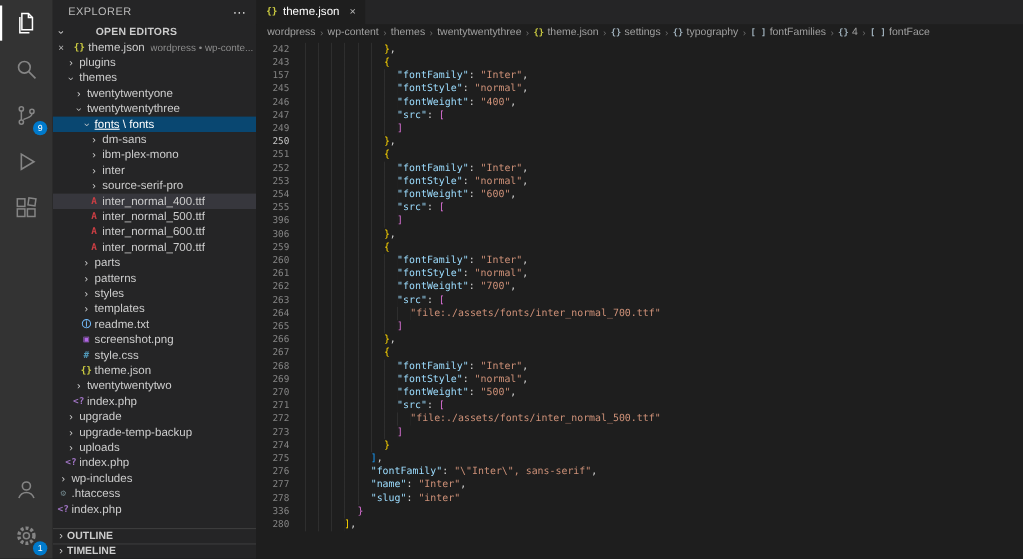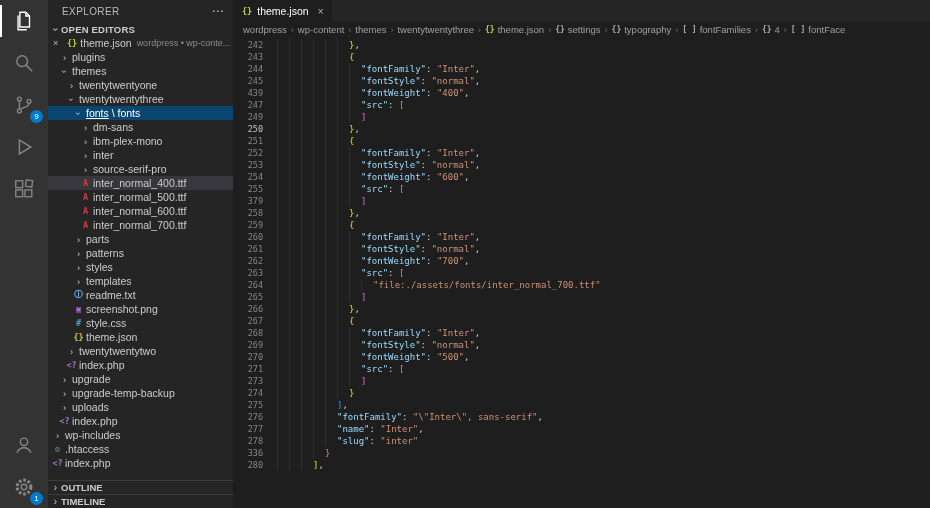--- a/index.html
+++ b/index.html
@@ -17,21 +17,21 @@
   .ab-spacer { flex:1; }
   .badge { position:absolute; right:5px; bottom:3px; background:#007acc; color:#fff; border-radius:8px;
            min-width:13px; height:13px; font-size:8px; line-height:13px; text-align:center; padding:0 2px; }
 
   
   .sidebar { width:185px; background:#252526; display:flex; flex-direction:column; flex:none; overflow:hidden; }
   .sb-title { height:22px; padding:0 9px 0 14px; display:flex; align-items:center; justify-content:space-between;
               font-size:10px; letter-spacing:.4px; color:#bbbbbb; flex:none; }
   .dots { font-size:12px; color:#cccccc; cursor:pointer; }
   .section-header { height:14px; display:flex; align-items:center; font-weight:bold; font-size:9.5px;
-                    letter-spacing:.2px; color:#cccccc; padding-left:2px; flex:none; cursor:pointer; }
+                    letter-spacing:.2px; color:#cccccc; padding-left:2px; flex:none; cursor:pointer;gap:26px; }
   .chev { display:inline-block; width:11px; text-align:center; font-size:10px; font-weight:normal; color:#cccccc; }
   .chev.open { transform:rotate(90deg); }
   .oe-item { height:14px; display:flex; align-items:center; padding-left:5px; font-size:10.5px; flex:none; cursor:pointer; }
   .oe-close { width:10px; color:#bbbbbb; font-size:9px; margin-right:4px; }
   .oe-name { color:#cccccc; margin-left:3px; white-space:nowrap; }
   .oe-desc { color:#8c8c8c; font-size:9px; margin-left:5px; white-space:nowrap; overflow:hidden; }
   .ws-actions { margin-left:auto; display:flex; gap:5px; padding-right:7px; color:#c5c5c5; font-size:9.5px; font-weight:normal; }
   .ws-actions span { cursor:pointer; }
   .fico { font-family:"DejaVu Sans Mono","Liberation Mono",monospace; font-size:8.5px; font-weight:bold; }
   .tree { flex:1; overflow:hidden; }
@@ -332,46 +332,47 @@
         </span>
         <span class="bc-sep">›</span>
         <span class="bc-item">
           <span class="bc-ico" style="color: rgb(159, 176, 187);">[ ]</span>
           <span>fontFace</span>
         </span>
       </div>
     <div class="code">
         <div class="cl"><span class="ln">242</span><span class="ind" style="width: 72px;"></span><span class="c-g">}</span><span class="c-pun">,</span></div>
         <div class="cl"><span class="ln">243</span><span class="ind" style="width: 72px;"></span><span class="c-g">{</span></div>
-        <div class="cl"><span class="ln">244</span><span class="ind" style="width: 84px;"></span><span class="c-key">"fontFamily"</span><span class="c-pun">: </span><span class="c-str">"Inter"</span><span class="c-pun">,</span></div>
+        <div class="cl"><span class="ln">157</span><span class="ind" style="width: 84px;"></span><span class="c-key">"fontFamily"</span><span class="c-pun">: </span><span class="c-str">"Inter"</span><span class="c-pun">,</span></div>
         <div class="cl"><span class="ln">245</span><span class="ind" style="width: 84px;"></span><span class="c-key">"fontStyle"</span><span class="c-pun">: </span><span class="c-str">"normal"</span><span class="c-pun">,</span></div>
-        <div class="cl"><span class="ln">439</span><span class="ind" style="width: 84px;"></span><span class="c-key">"fontWeight"</span><span class="c-pun">: </span><span class="c-str">"400"</span><span class="c-pun">,</span></div>
+        <div class="cl"><span class="ln">246</span><span class="ind" style="width: 84px;"></span><span class="c-key">"fontWeight"</span><span class="c-pun">: </span><span class="c-str">"400"</span><span class="c-pun">,</span></div>
         <div class="cl"><span class="ln">247</span><span class="ind" style="width: 84px;"></span><span class="c-key">"src"</span><span class="c-pun">: </span><span class="c-p">[</span></div>
         <div class="cl"><span class="ln">249</span><span class="ind" style="width: 84px;"></span><span class="c-p">]</span></div>
         <div class="cl"><span class="ln active">250</span><span class="ind" style="width: 72px;"></span><span class="c-g">}</span><span class="c-pun">,</span></div>
         <div class="cl"><span class="ln">251</span><span class="ind" style="width: 72px;"></span><span class="c-g">{</span></div>
         <div class="cl"><span class="ln">252</span><span class="ind" style="width: 84px;"></span><span class="c-key">"fontFamily"</span><span class="c-pun">: </span><span class="c-str">"Inter"</span><span class="c-pun">,</span></div>
         <div class="cl"><span class="ln">253</span><span class="ind" style="width: 84px;"></span><span class="c-key">"fontStyle"</span><span class="c-pun">: </span><span class="c-str">"normal"</span><span class="c-pun">,</span></div>
         <div class="cl"><span class="ln">254</span><span class="ind" style="width: 84px;"></span><span class="c-key">"fontWeight"</span><span class="c-pun">: </span><span class="c-str">"600"</span><span class="c-pun">,</span></div>
         <div class="cl"><span class="ln">255</span><span class="ind" style="width: 84px;"></span><span class="c-key">"src"</span><span class="c-pun">: </span><span class="c-p">[</span></div>
-        <div class="cl"><span class="ln">379</span><span class="ind" style="width: 84px;"></span><span class="c-p">]</span></div>
-        <div class="cl"><span class="ln">258</span><span class="ind" style="width: 72px;"></span><span class="c-g">}</span><span class="c-pun">,</span></div>
+        <div class="cl"><span class="ln">396</span><span class="ind" style="width: 84px;"></span><span class="c-p">]</span></div>
+        <div class="cl"><span class="ln">306</span><span class="ind" style="width: 72px;"></span><span class="c-g">}</span><span class="c-pun">,</span></div>
         <div class="cl"><span class="ln">259</span><span class="ind" style="width: 72px;"></span><span class="c-g">{</span></div>
         <div class="cl"><span class="ln">260</span><span class="ind" style="width: 84px;"></span><span class="c-key">"fontFamily"</span><span class="c-pun">: </span><span class="c-str">"Inter"</span><span class="c-pun">,</span></div>
         <div class="cl"><span class="ln">261</span><span class="ind" style="width: 84px;"></span><span class="c-key">"fontStyle"</span><span class="c-pun">: </span><span class="c-str">"normal"</span><span class="c-pun">,</span></div>
         <div class="cl"><span class="ln">262</span><span class="ind" style="width: 84px;"></span><span class="c-key">"fontWeight"</span><span class="c-pun">: </span><span class="c-str">"700"</span><span class="c-pun">,</span></div>
         <div class="cl"><span class="ln">263</span><span class="ind" style="width: 84px;"></span><span class="c-key">"src"</span><span class="c-pun">: </span><span class="c-p">[</span></div>
         <div class="cl"><span class="ln">264</span><span class="ind" style="width: 96px;"></span><span class="c-str">"file:./assets/fonts/inter_normal_700.ttf"</span></div>
         <div class="cl"><span class="ln">265</span><span class="ind" style="width: 84px;"></span><span class="c-p">]</span></div>
         <div class="cl"><span class="ln">266</span><span class="ind" style="width: 72px;"></span><span class="c-g">}</span><span class="c-pun">,</span></div>
         <div class="cl"><span class="ln">267</span><span class="ind" style="width: 72px;"></span><span class="c-g">{</span></div>
         <div class="cl"><span class="ln">268</span><span class="ind" style="width: 84px;"></span><span class="c-key">"fontFamily"</span><span class="c-pun">: </span><span class="c-str">"Inter"</span><span class="c-pun">,</span></div>
         <div class="cl"><span class="ln">269</span><span class="ind" style="width: 84px;"></span><span class="c-key">"fontStyle"</span><span class="c-pun">: </span><span class="c-str">"normal"</span><span class="c-pun">,</span></div>
         <div class="cl"><span class="ln">270</span><span class="ind" style="width: 84px;"></span><span class="c-key">"fontWeight"</span><span class="c-pun">: </span><span class="c-str">"500"</span><span class="c-pun">,</span></div>
         <div class="cl"><span class="ln">271</span><span class="ind" style="width: 84px;"></span><span class="c-key">"src"</span><span class="c-pun">: </span><span class="c-p">[</span></div>
+        <div class="cl"><span class="ln">272</span><span class="ind" style="width: 96px;"></span><span class="c-str">"file:./assets/fonts/inter_normal_500.ttf"</span></div>
         <div class="cl"><span class="ln">273</span><span class="ind" style="width: 84px;"></span><span class="c-p">]</span></div>
         <div class="cl"><span class="ln">274</span><span class="ind" style="width: 72px;"></span><span class="c-g">}</span></div>
         <div class="cl"><span class="ln">275</span><span class="ind" style="width: 60px;"></span><span class="c-b">]</span><span class="c-pun">,</span></div>
         <div class="cl"><span class="ln">276</span><span class="ind" style="width: 60px;"></span><span class="c-key">"fontFamily"</span><span class="c-pun">: </span><span class="c-str">"\"Inter\", sans-serif"</span><span class="c-pun">,</span></div>
         <div class="cl"><span class="ln">277</span><span class="ind" style="width: 60px;"></span><span class="c-key">"name"</span><span class="c-pun">: </span><span class="c-str">"Inter"</span><span class="c-pun">,</span></div>
         <div class="cl"><span class="ln">278</span><span class="ind" style="width: 60px;"></span><span class="c-key">"slug"</span><span class="c-pun">: </span><span class="c-str">"inter"</span></div>
         <div class="cl"><span class="ln">336</span><span class="ind" style="width: 48px;"></span><span class="c-p">}</span></div>
         <div class="cl"><span class="ln">280</span><span class="ind" style="width: 36px;"></span><span class="c-g">]</span><span class="c-pun">,</span></div>
       </div>
   </main>

